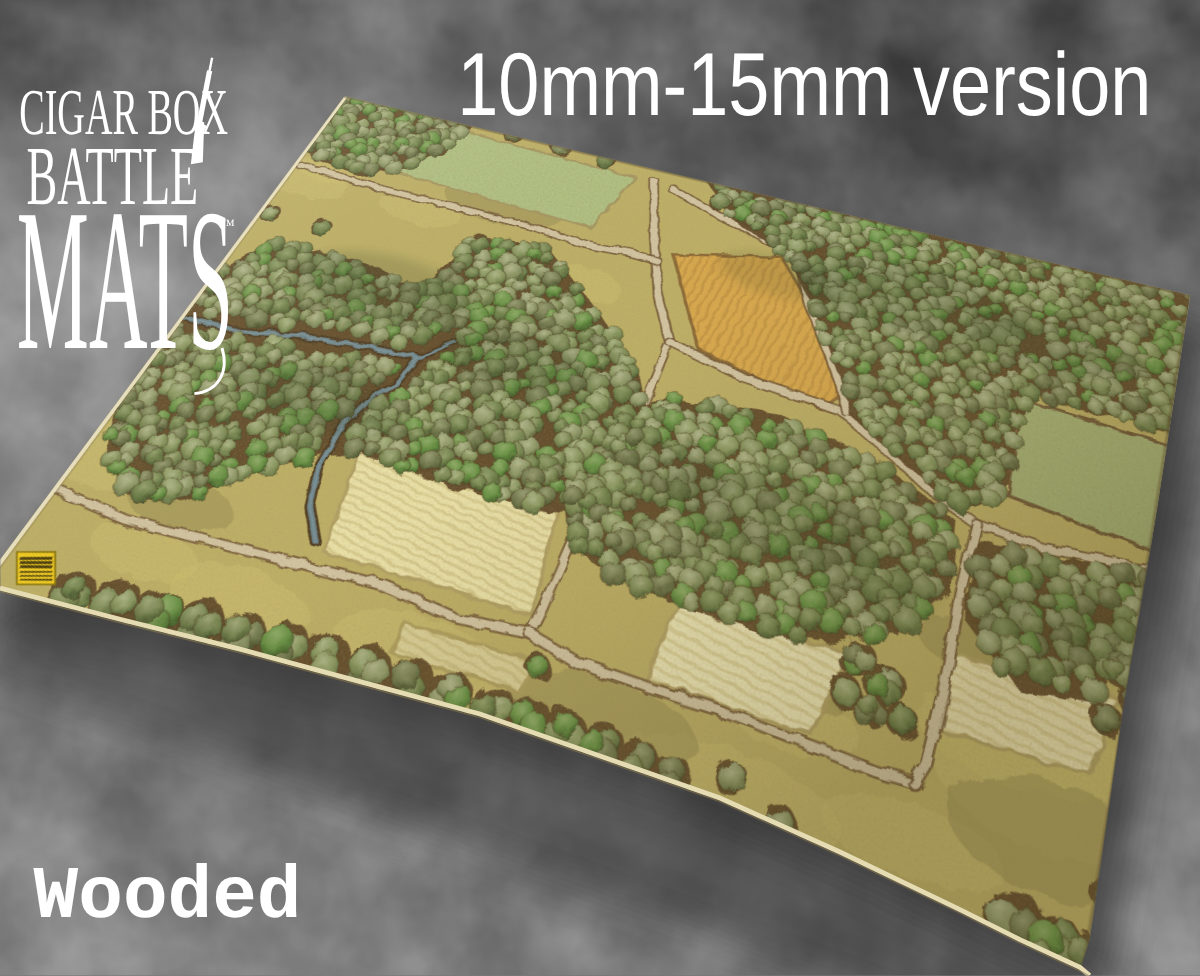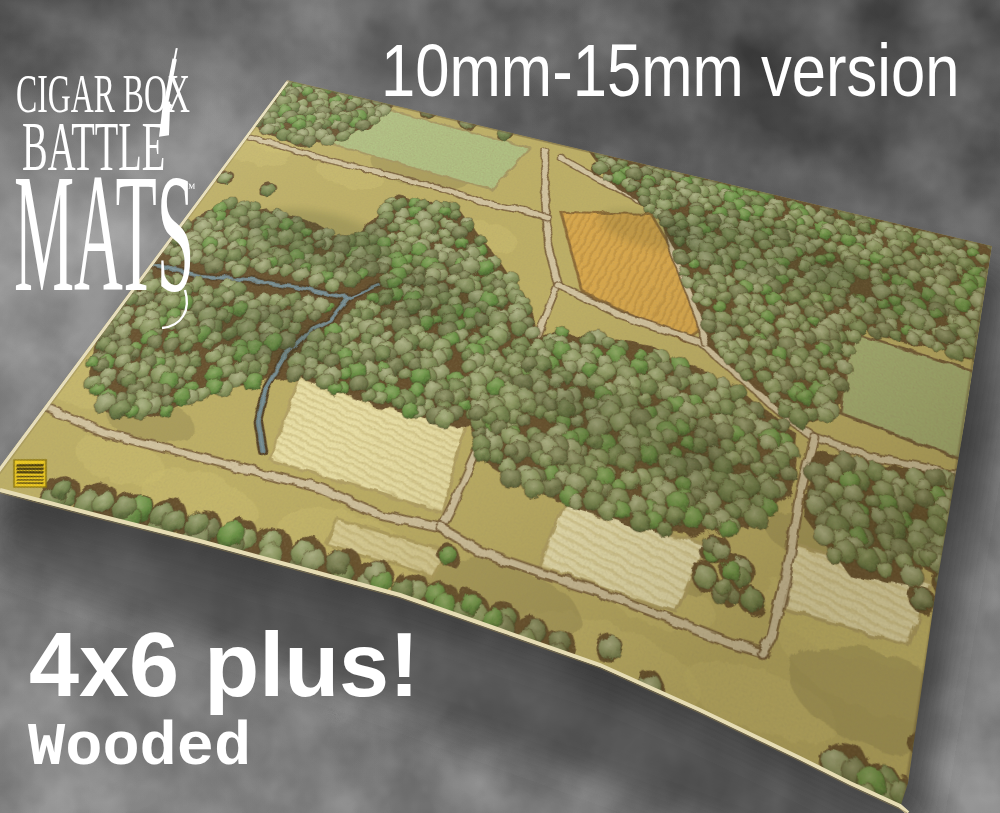--- a/index.html
+++ b/index.html
@@ -1985,15 +1985,14 @@
 <g transform="translate(5,0) rotate(11 171 52)" fill="#ffffff">
 <rect x="170" y="48" width="2" height="13"></rect>
 <rect x="168.8" y="59" width="4.4" height="44"></rect>
 <path d="M167.8 102 L174.8 102 L180 135 L170.5 138.5 Z"></path>
 <rect x="173.4" y="104" width="3.4" height="7" transform="rotate(16 175 107)"></rect>
 </g>
 </svg>
 
 <div class="txt" style="left:381px;top:28px;font-size:80px;letter-spacing:0px;white-space:nowrap;transform:scale(0.77,0.93);transform-origin:0 0;">10mm-15mm version</div>
 
-<div class="txt" style="left:29px;top:614px;font-size:90px;font-weight:bold;">4x6 plus!</div>
 
 <div class="txt" style="left:28px;top:712px;font-size:62px;font-weight:bold;font-family:Liberation Mono, monospace;">Wooded</div>
 </div>
 </body></html>

